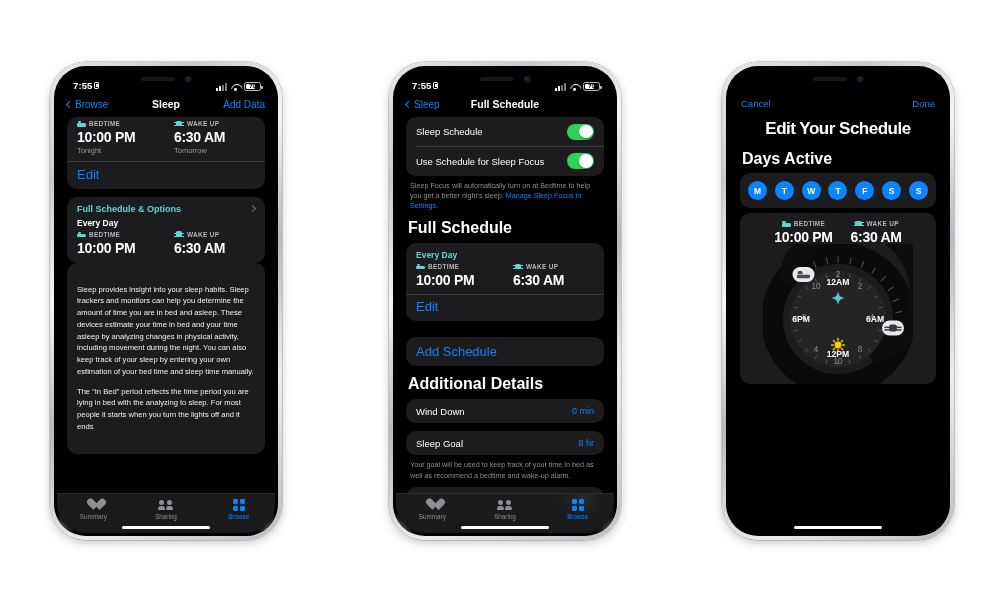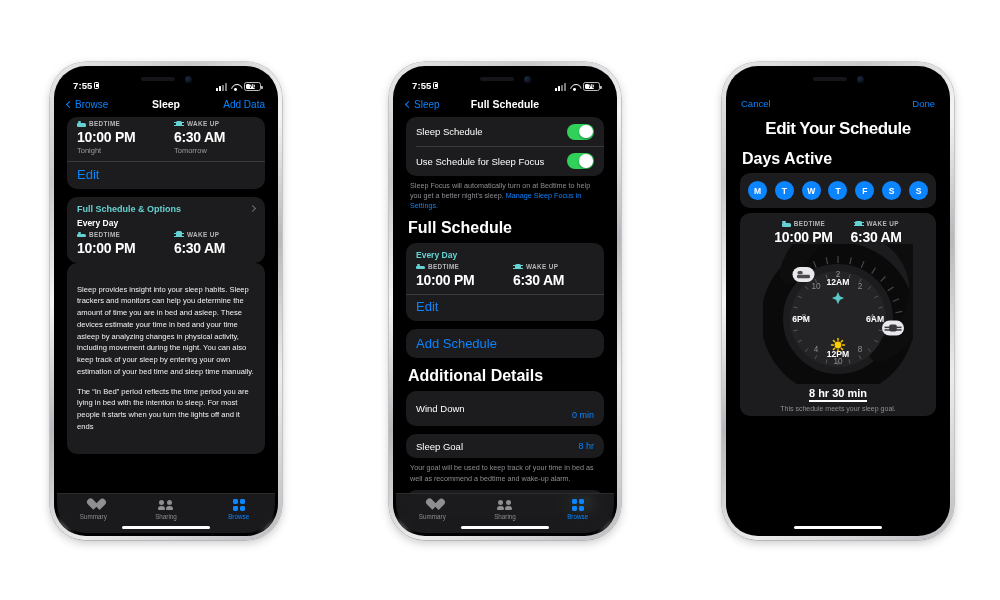--- a/index.html
+++ b/index.html
@@ -266,21 +266,21 @@
                 <span>WAKE UP</span>
               </div>
               <div class="bigtime">6:30 AM</div>
             </div>
           </div>
         </div>
 
 
         <div class="card" style="padding:21px 10px;">
           <div style="font-size:7.6px;line-height:1.55;color:#f2f2f7;">Sleep provides insight into your sleep habits. Sleep trackers and monitors can help you determine the amount of time you are in bed and asleep. These devices estimate your time in bed and your time asleep by analyzing changes in physical activity, including movement during the night. You can also keep track of your sleep by entering your own estimation of your bed time and sleep time manually.</div>
-          <div style="font-size:7.6px;line-height:1.55;color:#f2f2f7;margin-top:8px;">The “In Bed” period reflects the time period you are lying in bed with the intention to sleep. For most people it starts when you turn the lights off and it ends</div>
+          <div style="font-size:7.6px;line-height:1.55;color:#f2f2f7;margin-top:8px;">The “In Bed” period reflects the time period you are lying in bed with the analyzing to sleep. For most people it starts when you turn the lights off and it ends</div>
         </div>
       </div>
 
       <div class="tabbar">
         <div class="tab">
           <span class="heart"></span>
           <span>Summary</span>
         </div>
         <div class="tab">
           <span class="people">
@@ -381,30 +381,30 @@
                 <span class="ic-alarm"></span>
                 <span>WAKE UP</span>
               </div>
               <div class="bigtime">6:30 AM</div>
             </div>
           </div>
           <div class="divider"></div>
           <div class="link">Edit</div>
         </div>
 
-        <div class="card" style="margin-top:8px;padding:7px 10px;">
+        <div class="card" style="margin-top:16px;padding:7px 10px;">
           <div class="link">Add Schedule</div>
         </div>
 
         <div class="sect-title" style="margin-top:9px;">Additional Details</div>
 
         <div class="card" style="padding:0;">
           <div class="row">
             <span>Wind Down</span>
-            <span class="blue" style="font-size:9px;margin-top:12px;">0 min</span>
+            <span class="blue" style="font-size:9px;">0 min</span>
           </div>
         </div>
 
         <div class="card" style="padding:0;margin-top:8px;">
           <div class="row">
             <span>Sleep Goal</span>
             <span class="blue" style="font-size:9px;">8 hr</span>
           </div>
         </div>
 
@@ -597,24 +597,20 @@
                 <g transform="translate(130,84)">
                   <rect x="-11" y="-7.5" width="22" height="15" rx="7.5" fill="#e8e8ed"></rect>
                   <rect x="-3.8" y="-3.6" width="7.6" height="7.2" rx="1.8" fill="#3a3a3f"></rect>
                   <rect x="-8.5" y="-1.4" width="17" height="1.5" fill="#3a3a3f"></rect>
                   <rect x="-8.5" y="1.2" width="17" height="1.5" fill="#3a3a3f"></rect>
                 </g>
               </g>
             </svg>
           </div>
 
-          <div class="goal">
-            <div class="val">8 hr 30 min</div>
-            <div class="note">This schedule meets your sleep goal.</div>
-          </div>
         </div>
       </div>
 
       <div class="homebar"></div>
     </div>
    </div>
   </div>
 
 </div>
 

